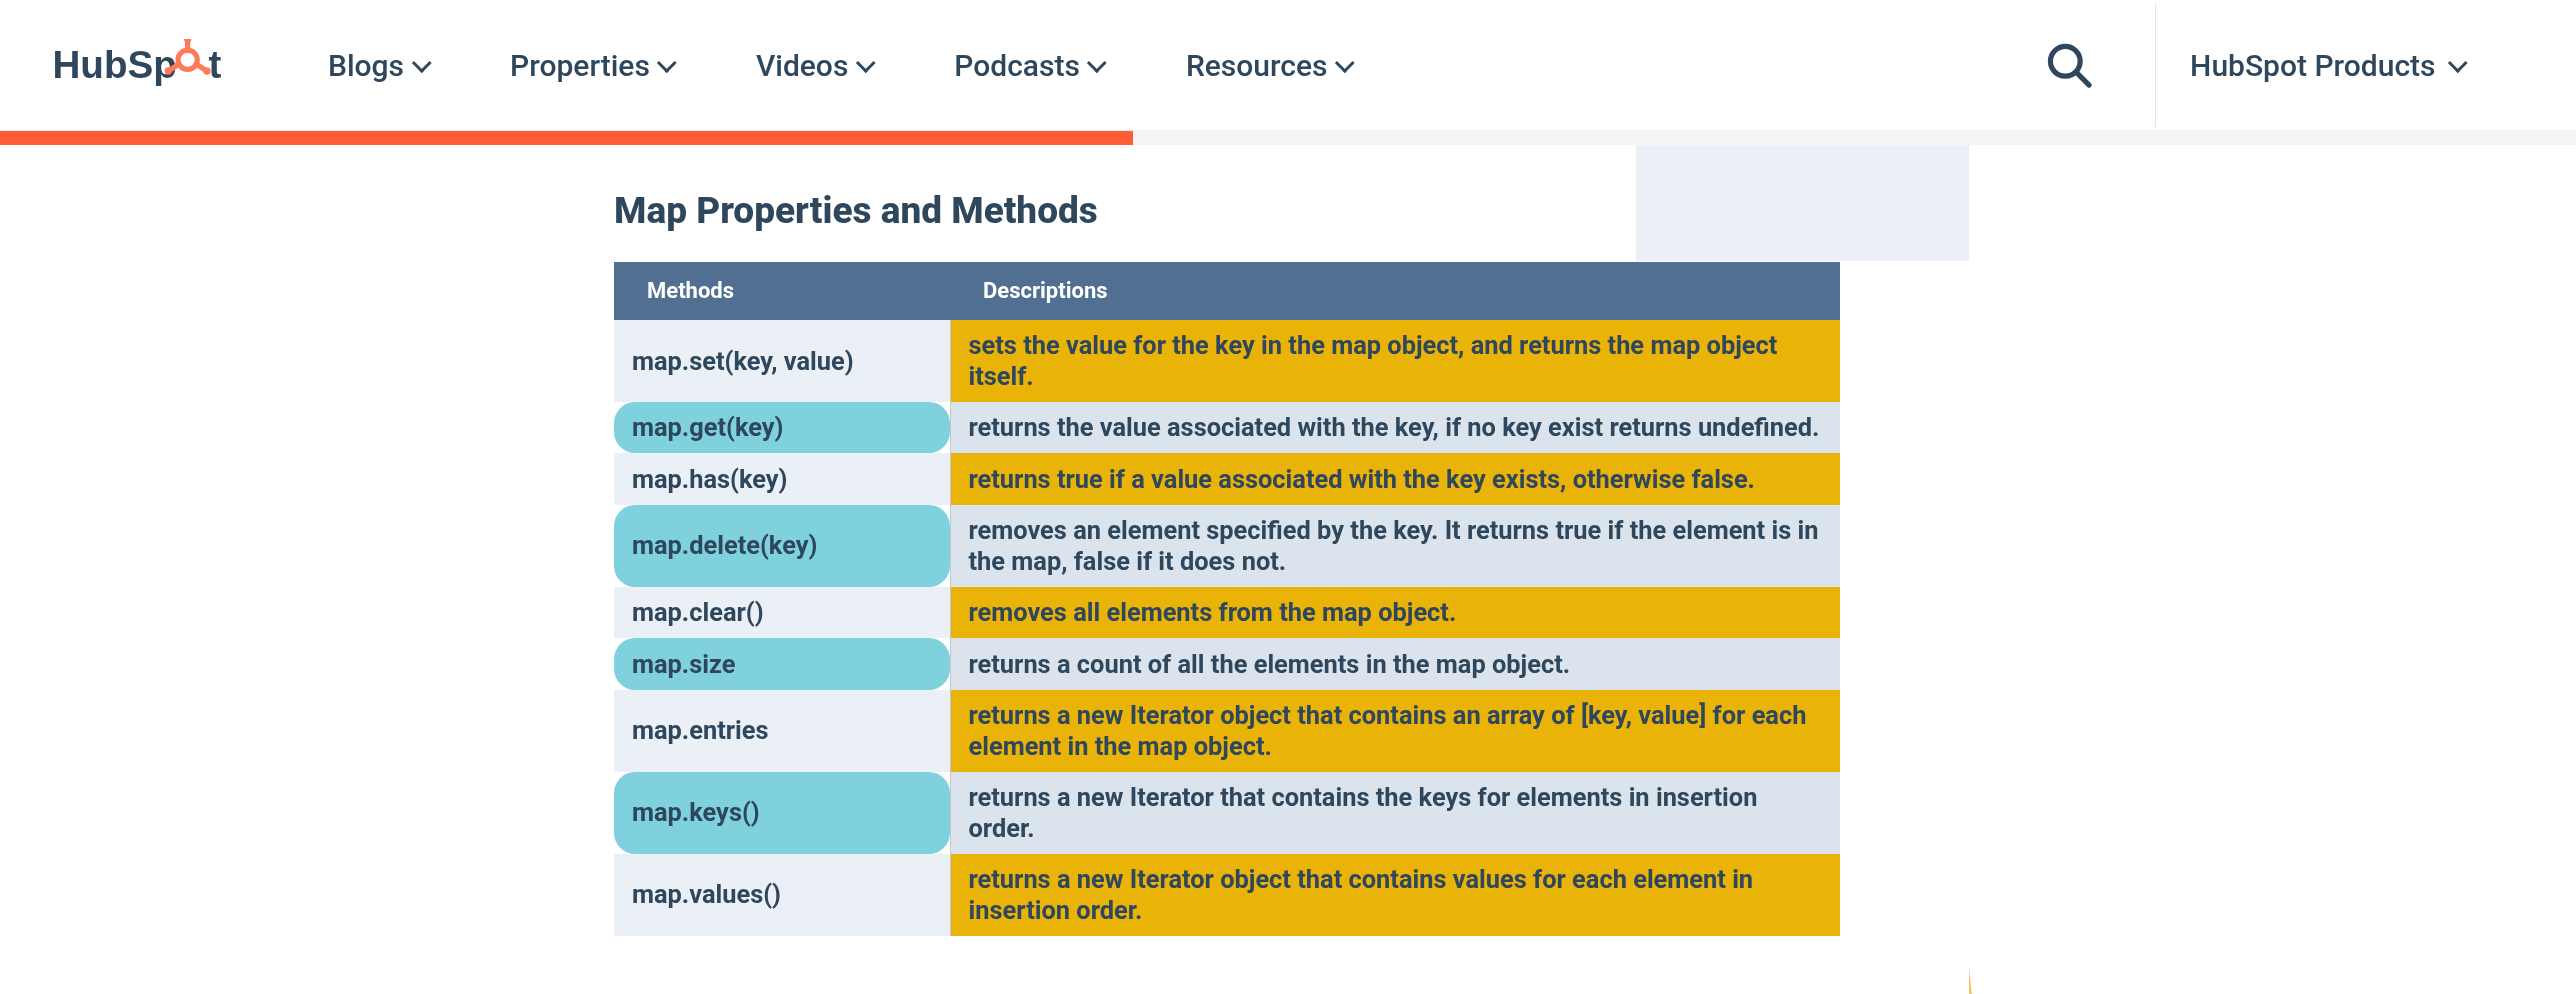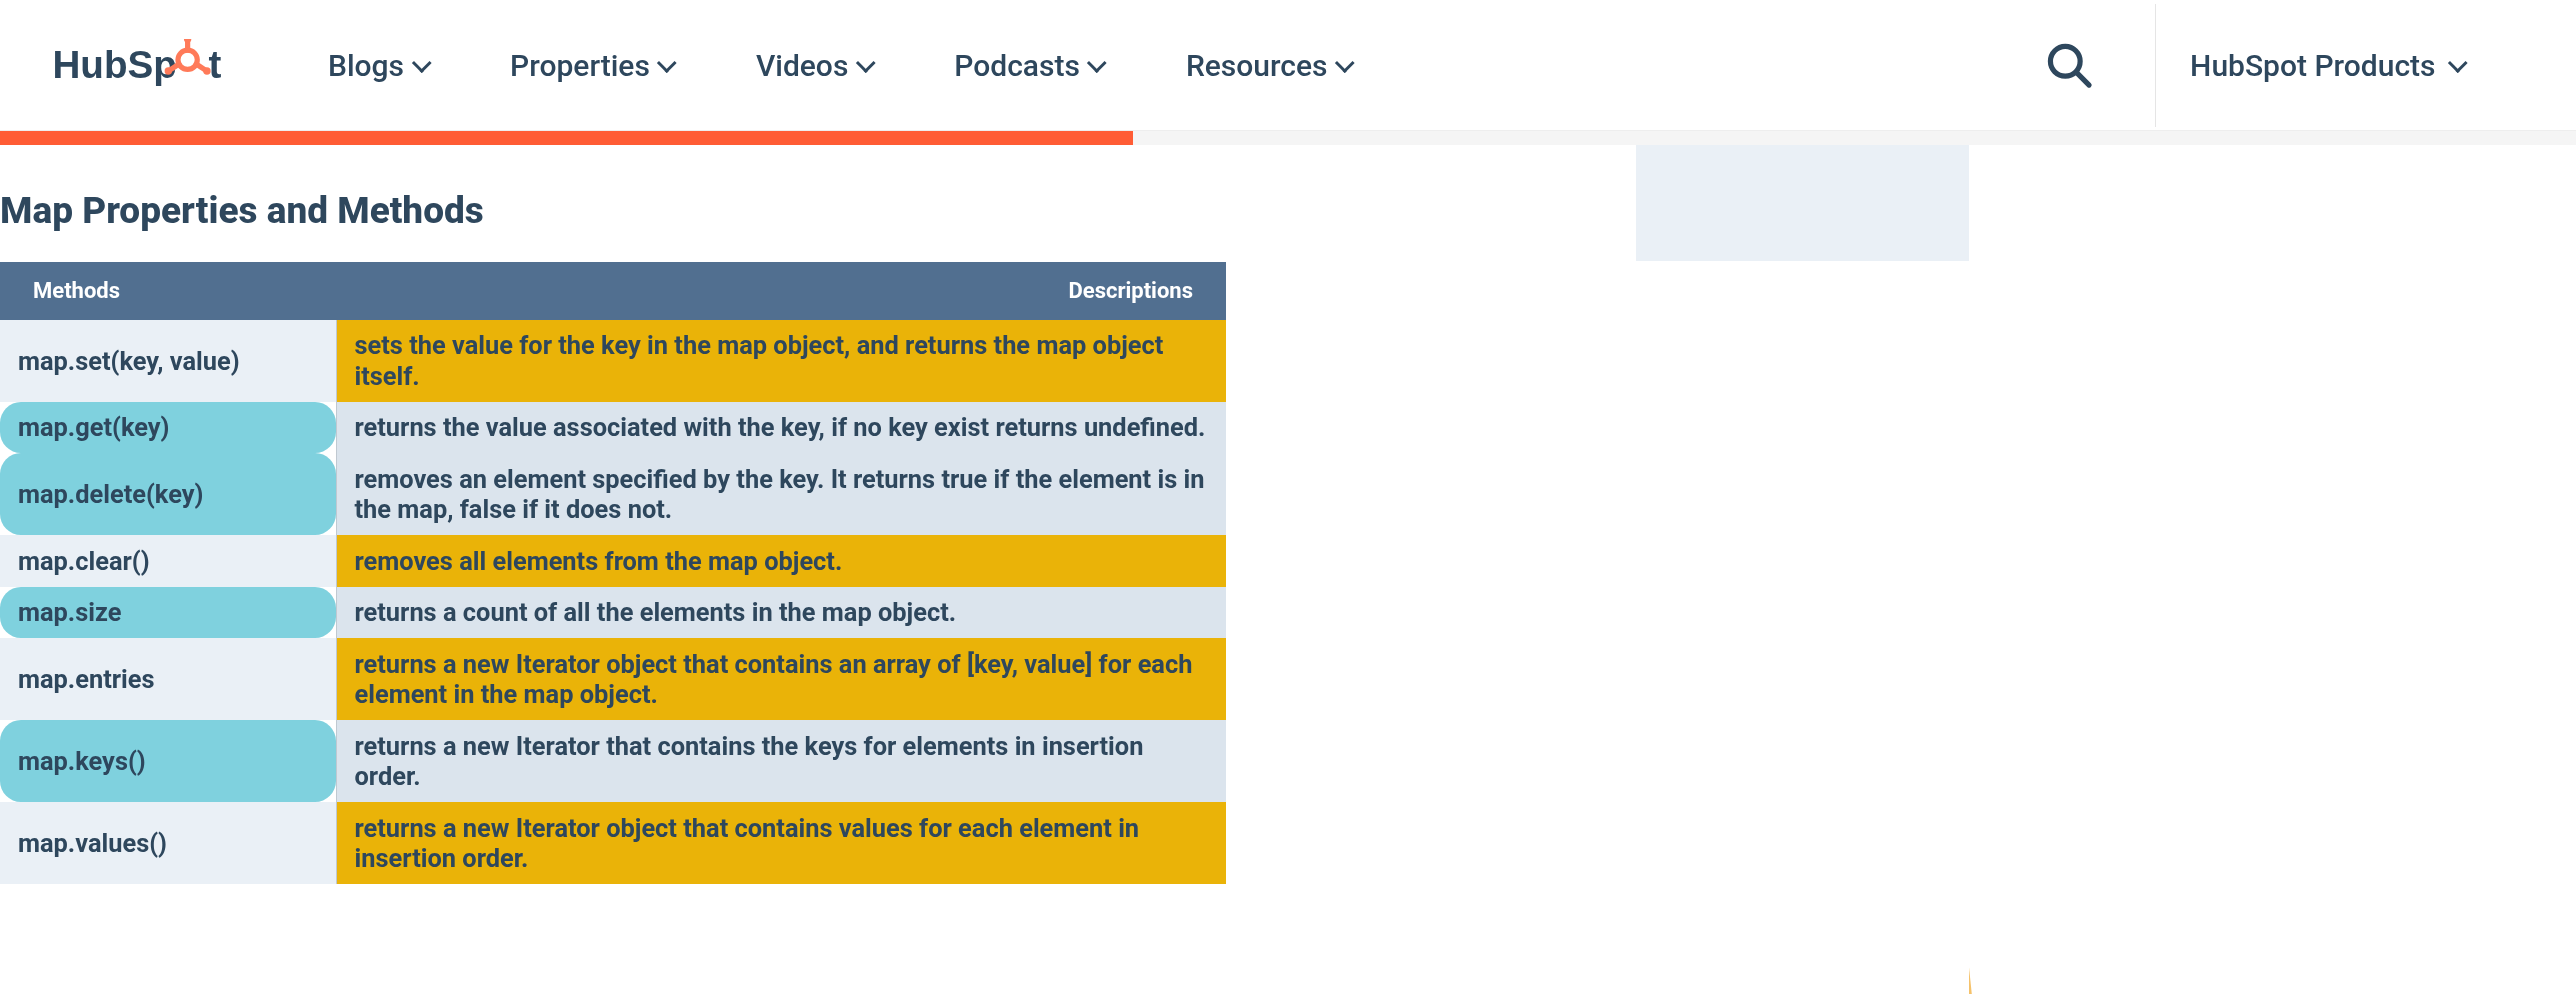--- a/index.html
+++ b/index.html
@@ -80,20 +80,21 @@
     background: #ff5c35;
     width: 44%;
   }
   .content {
     position: relative;
     width: 100%;
     padding-top: 7.5px;
     padding-bottom: 120px;
   }
   .article {
+    margin-left: 614px;
     width: 1226px;
     position: relative;
   }
   .bg-light {
     position: absolute;
     top: 0;
     left: 1636px;
     width: 333px;
     height: 116px;
     background: #eaf0f6;
@@ -133,21 +134,21 @@
     z-index: 3;
   }
   thead th {
     background: #516f90;
     color: #fff;
     font-size: 22px;
     font-weight: 700;
     padding: 16.4px 33px;
     text-align: left;
   }
-  thead th:nth-child(2) { text-align: right; }
+  thead th:nth-child(2) { text-align: left; }
   tbody td {
     font-size: 25.4px;
     font-weight: 700;
     color: #2e475d;
     padding: 10.5px 18px;
     vertical-align: middle;
     line-height: 1.2;
   }
   tbody tr td:first-child {
     width: 336px;
@@ -239,20 +240,24 @@
       </thead>
       <tbody id="table-body">
       <tr class="row-even">
             <td>map.set(key, value)</td>
             <td>sets the value for the key in the map object, and returns the map object itself.</td>
           </tr>
           <tr class="row-odd">
             <td>map.get(key)</td>
             <td>returns the value associated with the key, if no key exist returns undefined.</td>
           </tr>
+          <tr class="row-even">
+            <td>map.has(key)</td>
+            <td>returns true if a value associated with the key exists, otherwise false.</td>
+          </tr>
           <tr class="row-odd">
             <td>map.delete(key)</td>
             <td>removes an element specified by the key. It returns true if the element is in the map, false if it does not.</td>
           </tr>
           <tr class="row-even">
             <td>map.clear()</td>
             <td>removes all elements from the map object.</td>
           </tr>
           <tr class="row-odd">
             <td>map.size</td>

